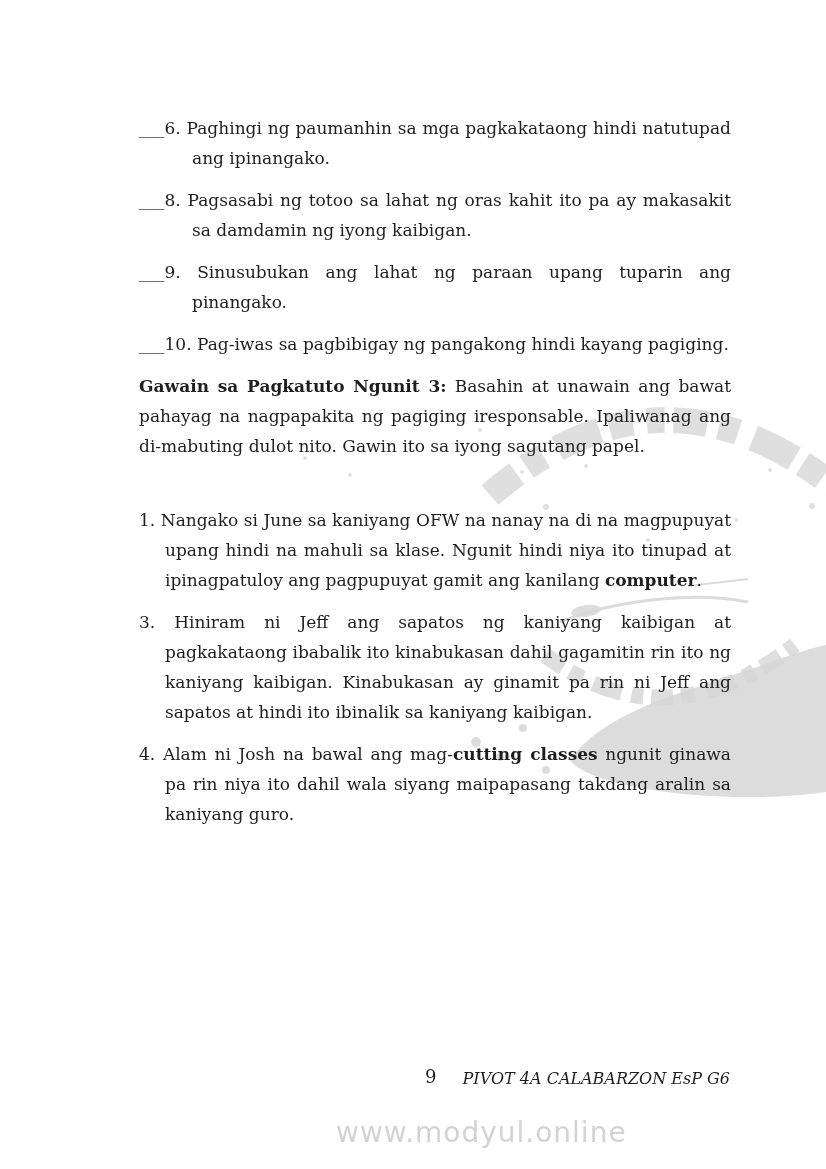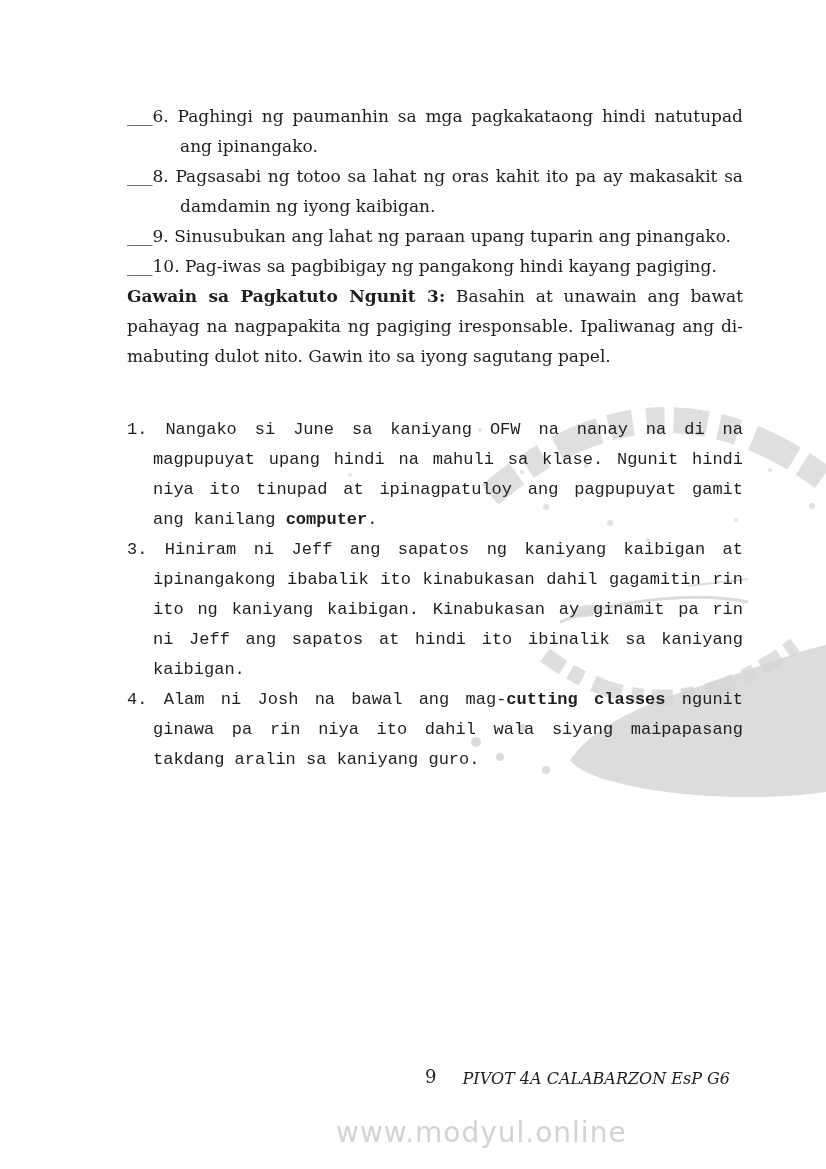--- a/index.html
+++ b/index.html
@@ -5,23 +5,23 @@
   html,body{margin:0;padding:0;}
   body{
     width:826px;height:1169px;position:relative;background:#ffffff;
     font-family:"DejaVu Serif", serif;color:#1e1e1e;overflow:hidden;
   }
   .stamp{position:absolute;left:0;top:0;z-index:0;pointer-events:none;}
   .content{
     position:absolute;left:127px;top:101px;width:616px;z-index:1;
     font-size:17px;line-height:30px;text-align:justify;
   }
-  .content p{margin:0;}
+  .content p{margin:12px;}
   .hang{padding-left:53px;text-indent:-53px;margin:0 0 8px 0;}
-  .numitem{padding-left:26px;text-indent:-26px;margin:0 0 9px 0;font-family:Liberation Mono, monospace;}
+  .numitem{padding-left:26px;text-indent:-26px;margin:0 0 9px 0;}
   .activity{margin:36px 0 0 0;}
   .numlist{margin-top:44px;}
   .b{font-weight:bold;}
   .page-number{
     position:absolute;left:425px;top:1066px;z-index:1;
     font-size:18px;font-family:"DejaVu Serif",serif;color:#1e1e1e;
   }
   .footer-module{
     position:absolute;right:96px;top:1069px;z-index:1;
     font-size:16px;font-style:italic;font-family:"DejaVu Serif",serif;color:#1e1e1e;
@@ -84,21 +84,21 @@
       <p class="hang"><span>___10.</span> <span><span>Pag-iwas sa pagbibigay ng pangakong hindi kayang pagiging.</span></span></p>
     </section>
 
   <p class="activity"><span class="b">Gawain sa Pagkatuto Ngunit 3:</span><span> Basahin at unawain ang bawat pahayag na nagpapakita ng pagiging iresponsable. Ipaliwanag ang di-mabuting dulot nito. Gawin ito sa iyong sagutang papel.</span></p>
 
   <section class="numlist">
 
       <p class="numitem"><span>1.</span> <span><span>Nangako si June sa kaniyang OFW na nanay na di na magpupuyat upang hindi na mahuli sa klase. Ngunit hindi niya ito tinupad at ipinagpatuloy ang pagpupuyat gamit ang kanilang </span><span class="b">computer</span><span>.</span></span></p>
 
 
-      <p class="numitem"><span>3.</span> <span><span>Hiniram ni Jeff ang sapatos ng kaniyang kaibigan at ipinangakong ibabalik ito kinabukasan dahil gagamitin rin ito ng kaniyang kaibigan. Kinabukasan ay ginamit pa rin ni Jeff ang sapatos at hindi ito ibinalik sa kaniyang kaibigan.</span></span></p>
+      <p class="numitem"><span>3.</span> <span><span>Hiniram ni Jeff ang sapatos ng kaniyang kaibigan at pagkakataong ibabalik ito kinabukasan dahil gagamitin rin ito ng kaniyang kaibigan. Kinabukasan ay ginamit pa rin ni Jeff ang sapatos at hindi ito ibinalik sa kaniyang kaibigan.</span></span></p>
 
       <p class="numitem"><span>4.</span> <span><span>Alam ni Josh na bawal ang mag-</span><span class="b">cutting classes</span><span> ngunit ginawa pa rin niya ito dahil wala siyang maipapasang takdang aralin sa kaniyang guro.</span></span></p>
 
     </section>
 
 </main>
 
 <span class="page-number">9</span>
 <span class="footer-module">PIVOT 4A CALABARZON EsP G6</span>
 <span class="site-watermark">www.modyul.online</span>

